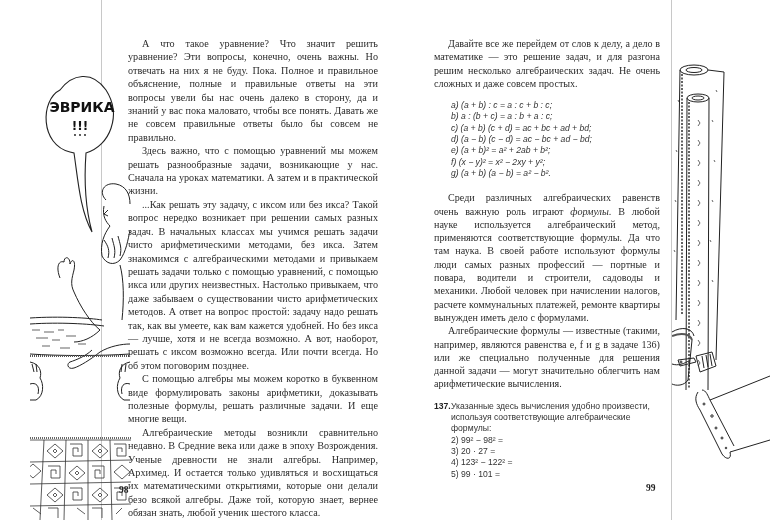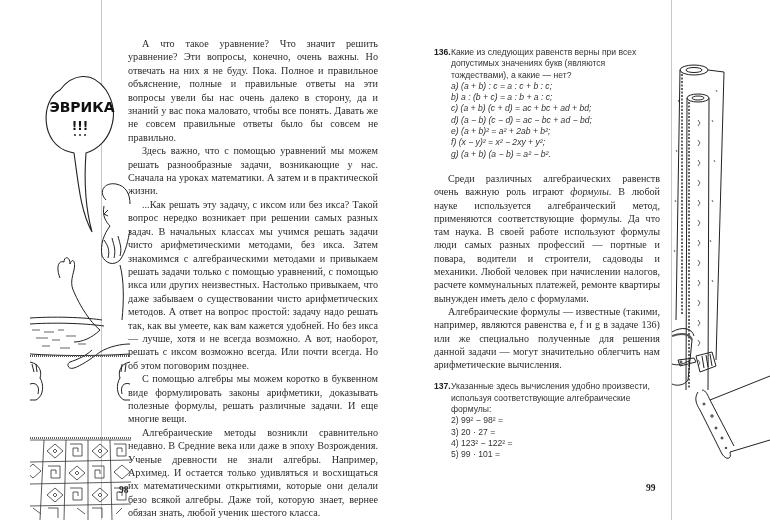--- a/index.html
+++ b/index.html
@@ -180,26 +180,25 @@
       <p>А что такое уравнение? Что значит решить уравнение? Эти вопросы, конечно, очень важны. Но отвечать на них я не буду. Пока. Полное и правильное объяснение, полные и правильные ответы на эти вопросы увели бы нас очень далеко в сторону, да и знаний у вас пока маловато, чтобы все понять. Давать же не совсем правильные ответы было бы совсем не правильно.</p>
       <p>Здесь важно, что с помощью уравнений мы можем решать разнообразные задачи, возникающие у нас. Сначала на уроках математики. А затем и в практической жизни.</p>
       <p>...Как решать эту задачу, с иксом или без икса? Такой вопрос нередко возникает при решении самых разных задач. В начальных классах мы учимся решать задачи чисто арифметическими методами, без икса. Затем знакомимся с алгебраическими методами и привыкаем решать задачи только с помощью уравнений, с помощью икса или других неизвестных. Настолько привыкаем, что даже забываем о существовании чисто арифметических методов. А ответ на вопрос простой: задачу надо решать так, как вы умеете, как вам кажется удобней. Но без икса — лучше, хотя и не всегда возможно. А вот, наоборот, решать с иксом возможно всегда. Или почти всегда. Но об этом поговорим позднее.</p>
       <p>С помощью алгебры мы можем коротко в буквенном виде формулировать законы арифметики, доказывать полезные формулы, решать различные задачи. И еще многие вещи.</p>
       <p>Алгебраические методы возникли сравнительно недавно. В Средние века или даже в эпоху Возрождения. Ученые древности не знали алгебры. Например, Архимед. И остается только удивляться и восхищаться их математическими открытиями, которые они делали безо всякой алгебры. Даже той, которую знает, вернее обязан знать, любой ученик шестого класса.</p>
     </div>
   </div>
   <div class="page-number left">98</div>
 
   <div class="page-right">
+    <div class="body-text">
+      <p>Давайте все же перейдем от слов к делу, а дело в математике — это решение задач, и для разгона решим несколько алгебраических задач. Не очень сложных и даже совсем простых.</p>
+    </div>
 
     <div class="exercise">
-      <div class="ex-head">
-        <span class="ex-num">136.</span>
-        <span class="ex-text">Какие из следующих равенств верны при всех допустимых значениях букв (являются тождествами), а какие — нет?</span>
-      </div>
       <div class="ex-items">
         <div class="ex-item">a) (a + b) : c = a : c + b : c;</div>
         <div class="ex-item">b) a : (b + c) = a : b + a : c;</div>
         <div class="ex-item">c) (a + b) (c + d) = ac + bc + ad + bd;</div>
         <div class="ex-item">d) (a − b) (c − d) = ac − bc + ad − bd;</div>
         <div class="ex-item">e) (a + b)² = a² + 2ab + b²;</div>
         <div class="ex-item">f) (x − y)² = x² − 2xy + y²;</div>
         <div class="ex-item">g) (a + b) (a − b) = a² − b².</div>
       </div>
     </div>

